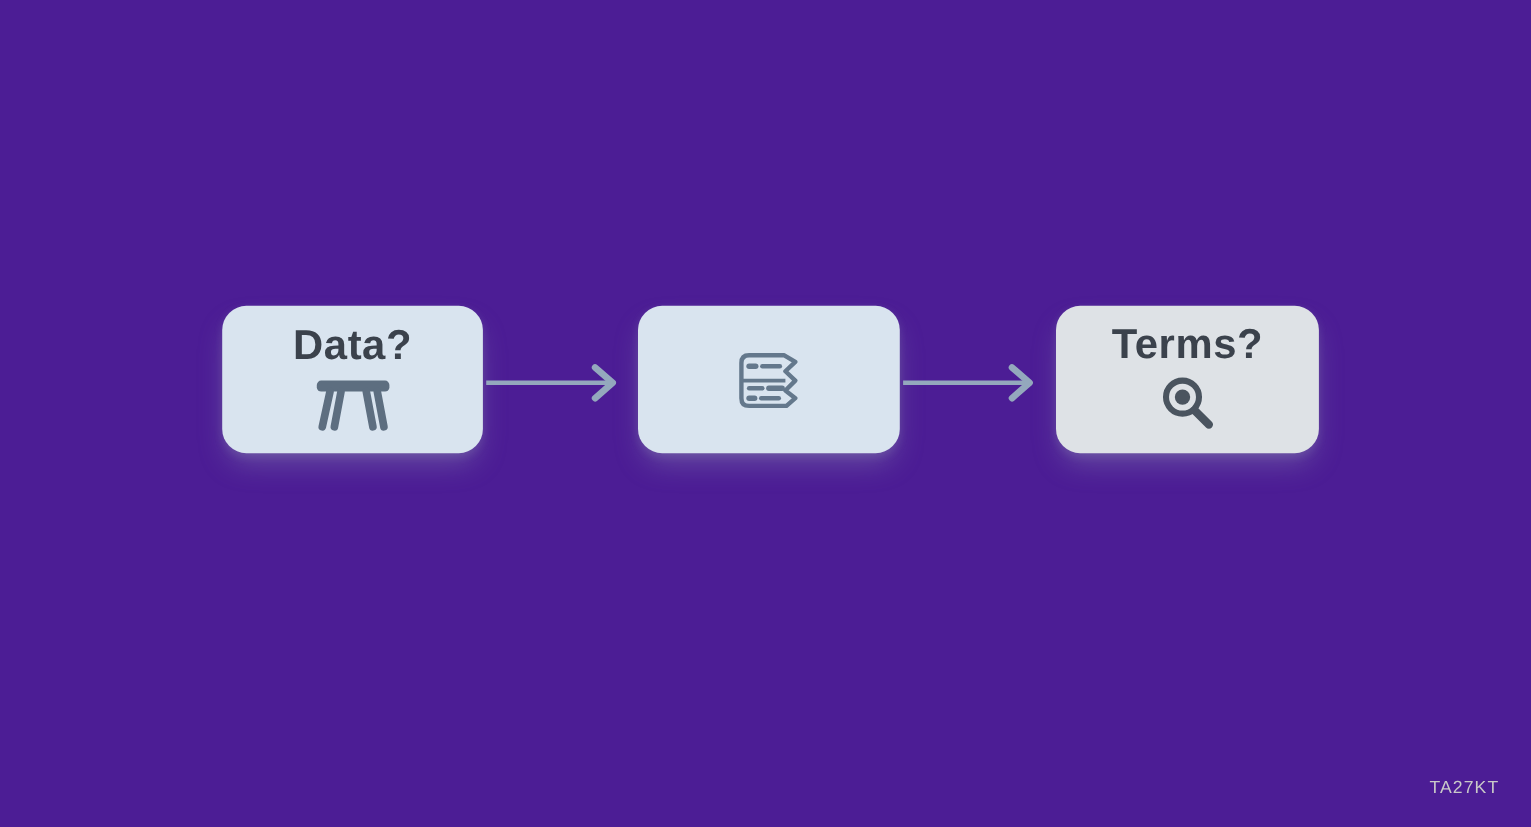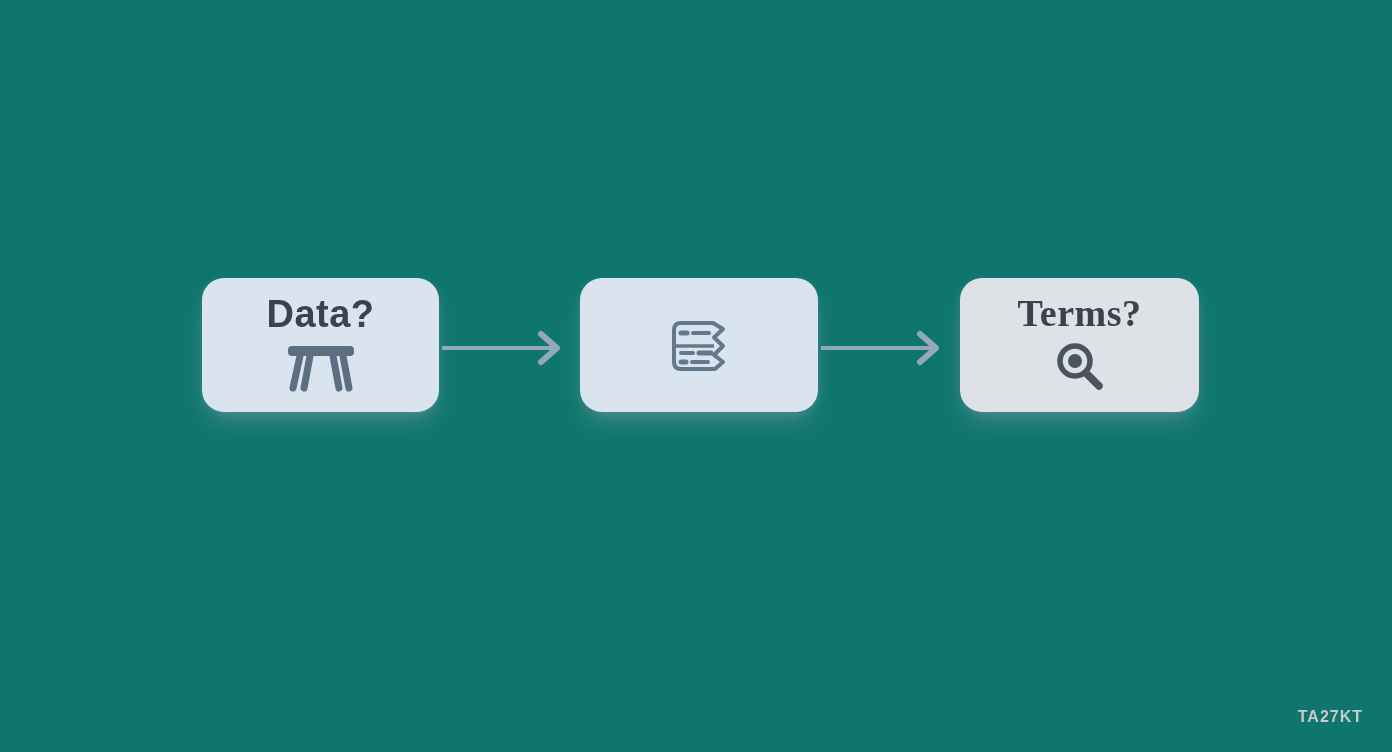--- a/index.html
+++ b/index.html
@@ -4,41 +4,41 @@
 <style>
   html, body {
     margin: 0;
     padding: 0;
     background: #ffffff;
   }
   .canvas {
     position: relative;
     width: 1392px;
     height: 752px;
-    background: #0f766e;
+    background: #4c1d95;
     overflow: hidden;
     font-family: "Liberation Sans", "DejaVu Sans", sans-serif;
   }
   .node {
     position: absolute;
     top: 278px;
     height: 134px;
     border-radius: 22px;
     display: flex;
     flex-direction: column;
     align-items: center;
     justify-content: center;
     gap: 4px;
     box-shadow: 0 14px 26px -6px rgba(158,172,188,0.35), 0 3px 8px rgba(158,172,188,0.18);
   }
   .node-blue { background: #d9e4ef; }
   .node-gray { background: #dee2e6; }
   .node-data    { left: 202px; width: 237px; }
   .node-sources { left: 580px; width: 238px; }
-  .node-terms   { left: 960px; width: 239px; font-family: Liberation Serif, serif; }
+  .node-terms   { left: 960px; width: 239px; }
   .node-label {
     font-size: 38px;
     font-weight: bold;
     color: #3b424c;
     line-height: 1.05;
     letter-spacing: 0.5px;
   }
   .node-icon {
     display: block;
     margin-top: 2px;
@@ -47,21 +47,21 @@
     position: absolute;
     top: 328px;
   }
   .arrow-1 { left: 441px; }
   .arrow-2 { left: 820px; }
   .watermark {
     position: absolute;
     right: 29px;
     bottom: 26px;
     font-size: 16px;
-    font-weight: 700;
+    font-weight: 400;
     letter-spacing: 1px;
     color: #c9c9c9;
     user-select: none;
     margin-top: 48px;
   }
 </style>
 </head>
 <body>
 
 <div class="canvas">

